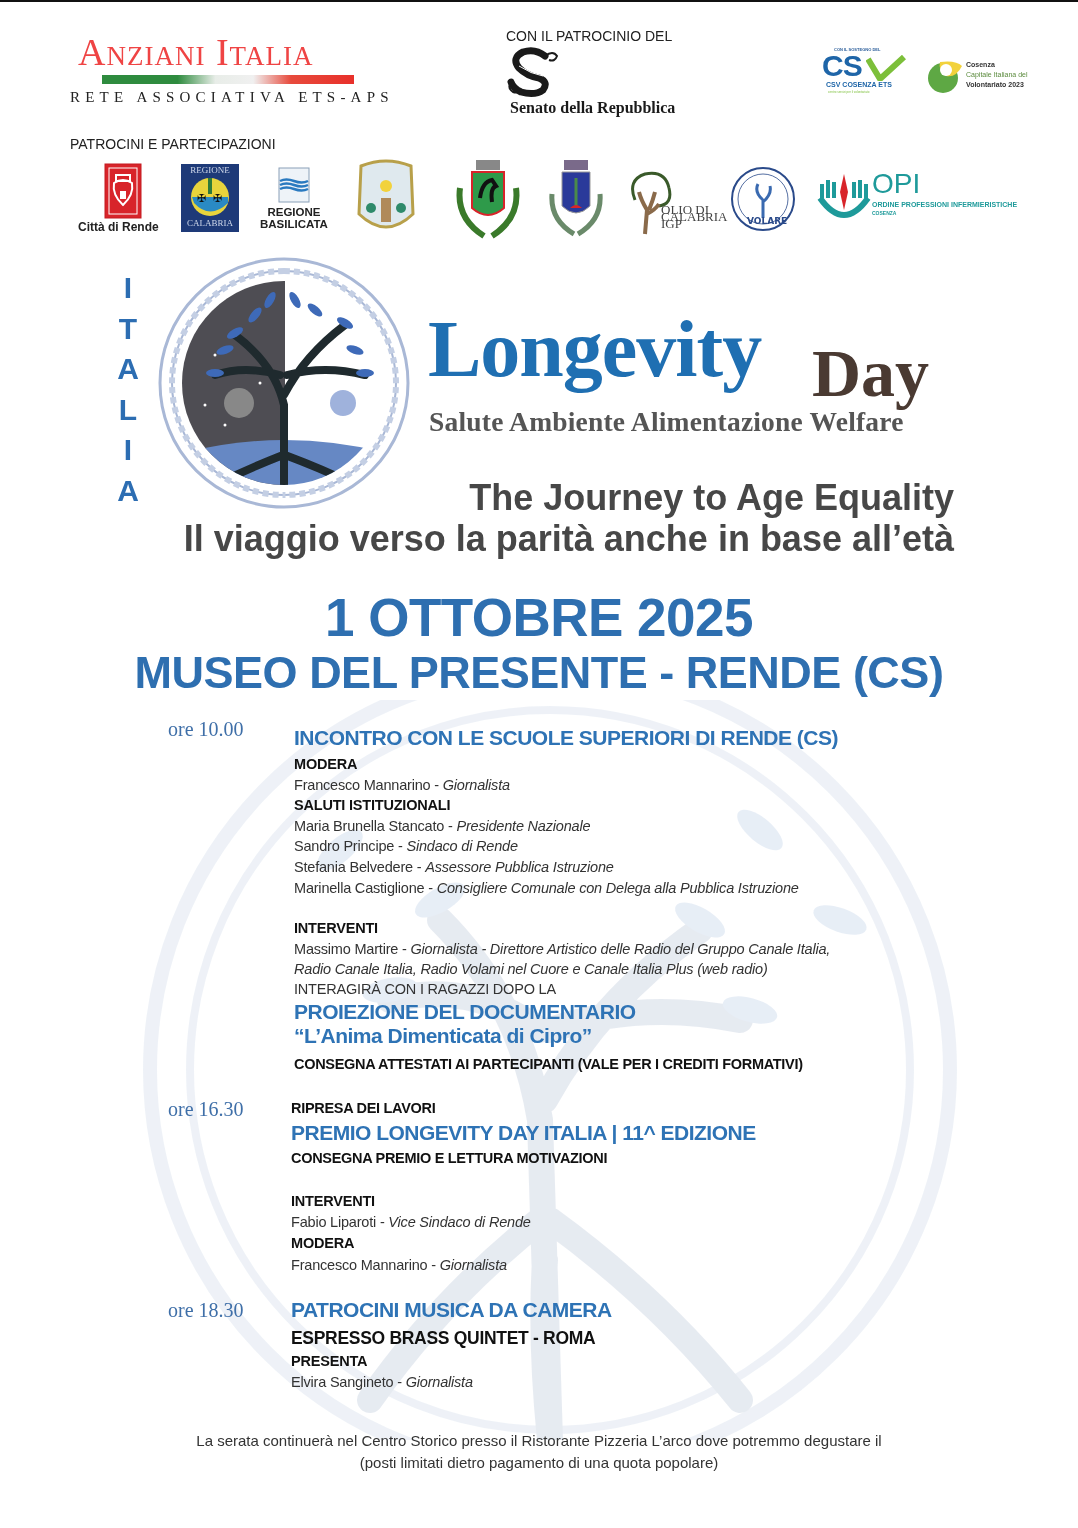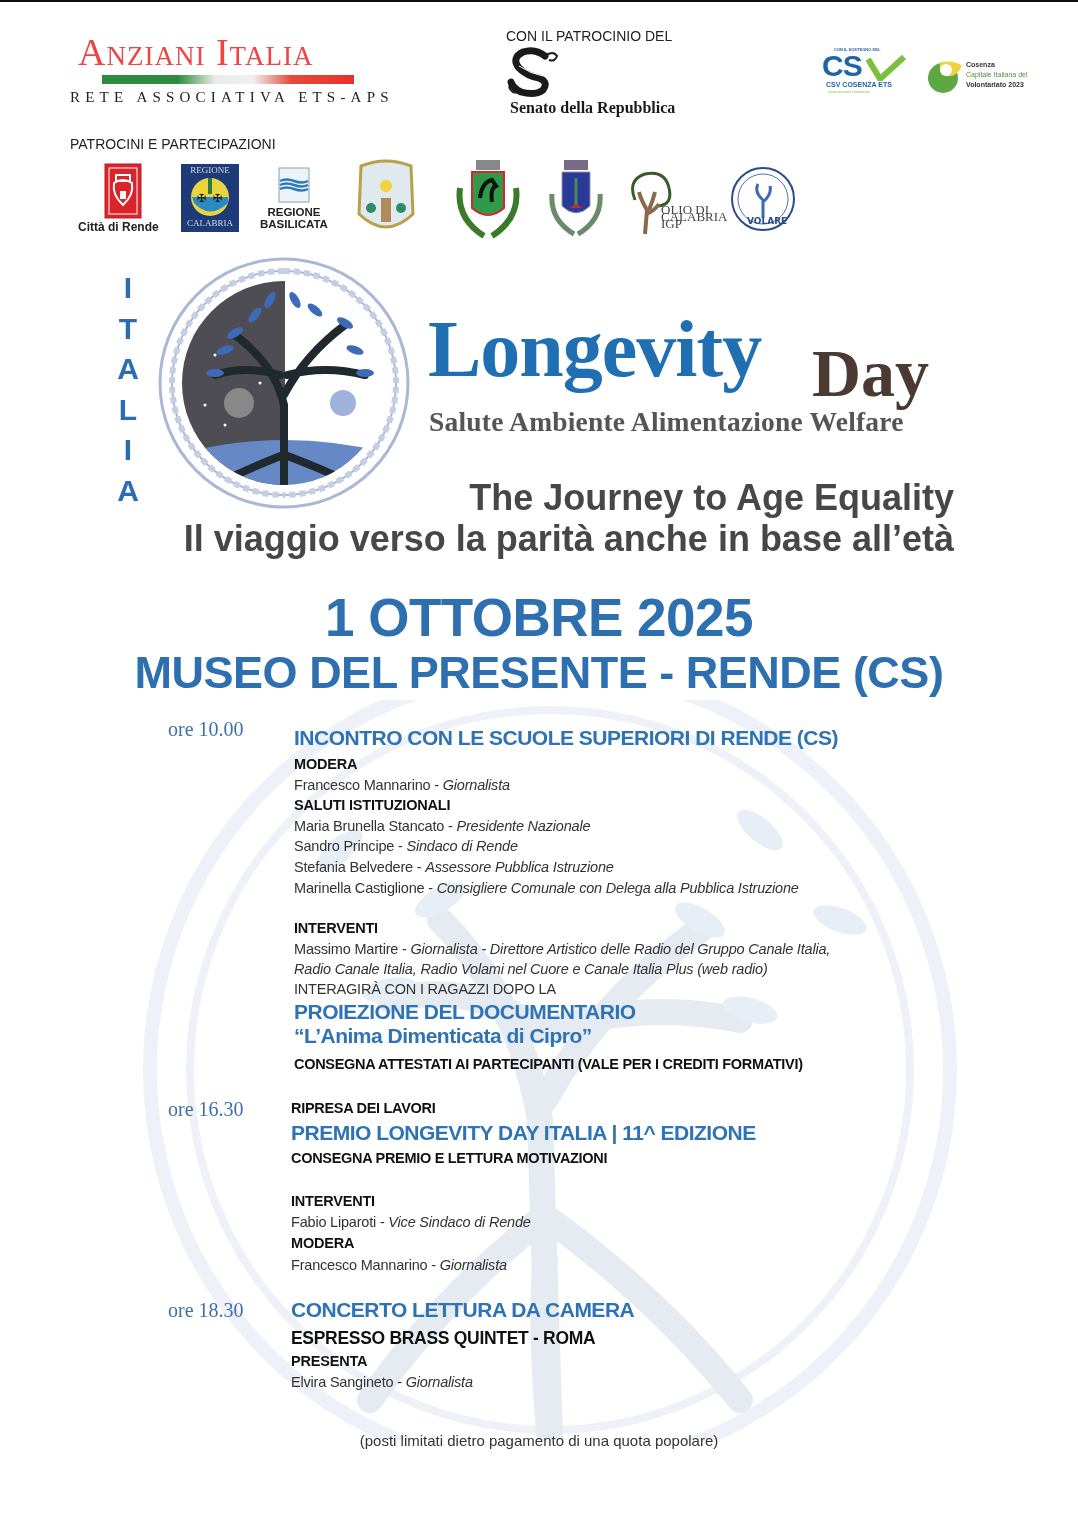--- a/index.html
+++ b/index.html
@@ -183,20 +183,30 @@
 
   <div class="sp" style="left:660px;top:8px;width:66px;height:66px;">
     <svg width="66" height="66" viewBox="0 0 66 66">
         <circle cx="33" cy="33" r="31" fill="#fff" stroke="#2a4a8a" stroke-width="2"></circle>
         <circle cx="33" cy="33" r="25" fill="none" stroke="#2a4a8a" stroke-width="0.8"></circle>
         <path d="M33 52 V34 Q24 26 28 18 M33 36 Q42 28 40 20" stroke="#3a6ab0" stroke-width="3" fill="none"></path>
         <text x="17" y="58" font-size="9" fill="#2a4a8a" font-family="DejaVu Sans" font-weight="bold">VOLARE</text>
       </svg>
   </div>
 
+  <div class="sp" style="left:746px;top:14px;width:230px;height:56px;">
+    <svg width="56" height="50" viewBox="0 0 56 50">
+        <path d="M4 26 Q28 60 52 26" fill="none" stroke="#1e9a9a" stroke-width="6"></path>
+        <path d="M6 12 v14 M12 8 v18 M18 10 v16 M38 10 v16 M44 8 v18 M50 12 v14" stroke="#1e9a9a" stroke-width="4"></path>
+        <path d="M28 2 L24 20 L28 38 L32 20Z" fill="#d8242a"></path>
+      </svg>
+    <div style="position:absolute;left:56px;top:-4px;font-size:28px;color:#1e9a9a;">OPI</div>
+    <div style="position:absolute;left:56px;top:29px;font-size:7px;font-weight:bold;color:#1e9a9a;white-space:nowrap;">ORDINE PROFESSIONI INFERMIERISTICHE</div>
+    <div style="position:absolute;left:56px;top:38px;font-size:5px;font-weight:bold;color:#1e9a9a;">COSENZA</div>
+  </div>
 </div>
 
 <div class="abs italia">
   <div>I</div>
   <div>T</div>
   <div>A</div>
   <div>L</div>
   <div>I</div>
   <div>A</div>
 </div>
@@ -268,20 +278,21 @@
 <div class="abs time" style="left:168px;top:1098px;">ore 16.30</div>
 <div class="abs bk" style="left:291px;top:1100px;">RIPRESA DEI LAVORI</div>
 <div class="abs sec-title" style="left:291px;top:1121px;font-size:21px;">PREMIO LONGEVITY DAY ITALIA | 11^ EDIZIONE</div>
 <div class="abs bk" style="left:291px;top:1150px;">CONSEGNA PREMIO E LETTURA MOTIVAZIONI</div>
 <div class="abs lbl" style="left:291px;top:1193px;">INTERVENTI</div>
 <div class="abs line" style="left:291px;top:1214px;"><span>Fabio Liparoti</span> - <i>Vice Sindaco di Rende</i></div>
 <div class="abs lbl" style="left:291px;top:1235px;">MODERA</div>
 <div class="abs line" style="left:291px;top:1257px;"><span>Francesco Mannarino</span> - <i>Giornalista</i></div>
 
 <div class="abs time" style="left:168px;top:1299px;">ore 18.30</div>
-<div class="abs sec-title" style="left:291px;top:1298px;font-size:21px;">CONCERTO LETTURA DA CAMERA</div>
+<div class="abs sec-title" style="left:291px;top:1298px;font-size:21px;">PATROCINI MUSICA DA CAMERA</div>
 <div class="abs bk" style="left:291px;top:1328px;font-size:17.5px;">ESPRESSO BRASS QUINTET - ROMA</div>
 <div class="abs lbl" style="left:291px;top:1353px;">PRESENTA</div>
 <div class="abs line" style="left:291px;top:1374px;"><span>Elvira Sangineto</span> - <i>Giornalista</i></div>
 
 <div class="abs footer">
+  <div>La serata continuerà nel Centro Storico presso il Ristorante Pizzeria L’arco dove potremmo degustare il</div>
   <div>(posti limitati dietro pagamento di una quota popolare)</div>
 </div>
 
 </body></html>

